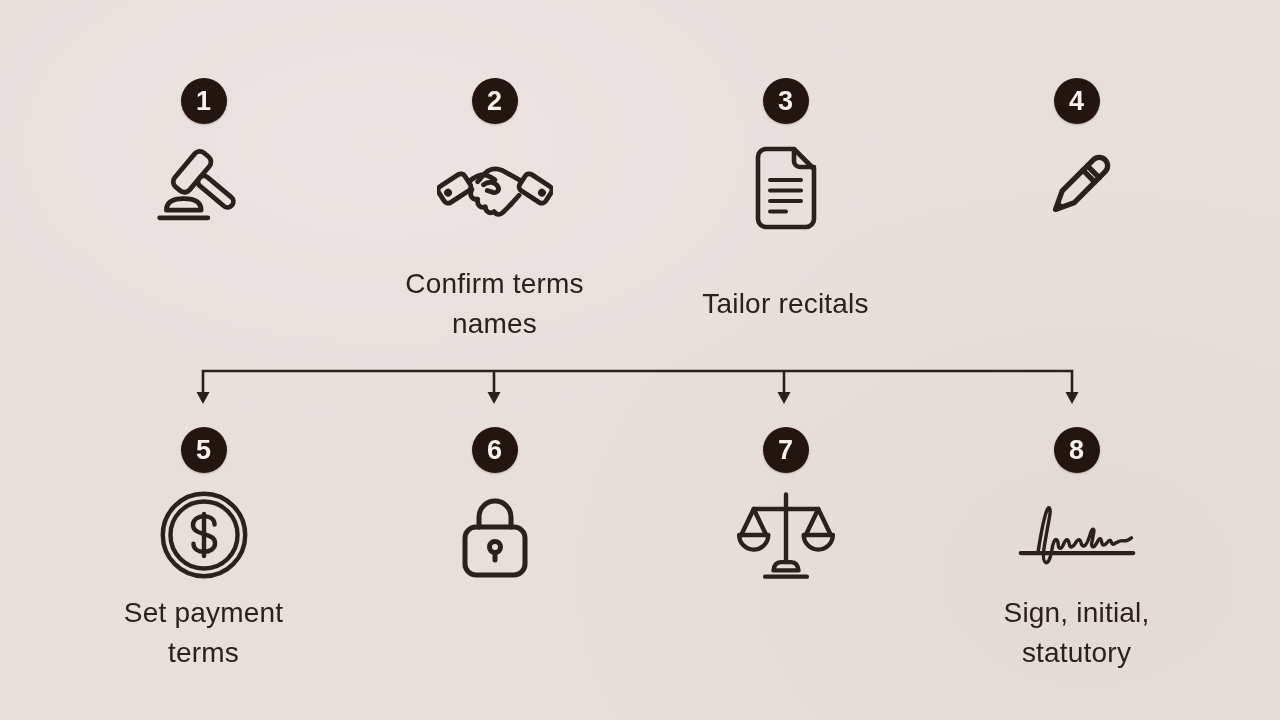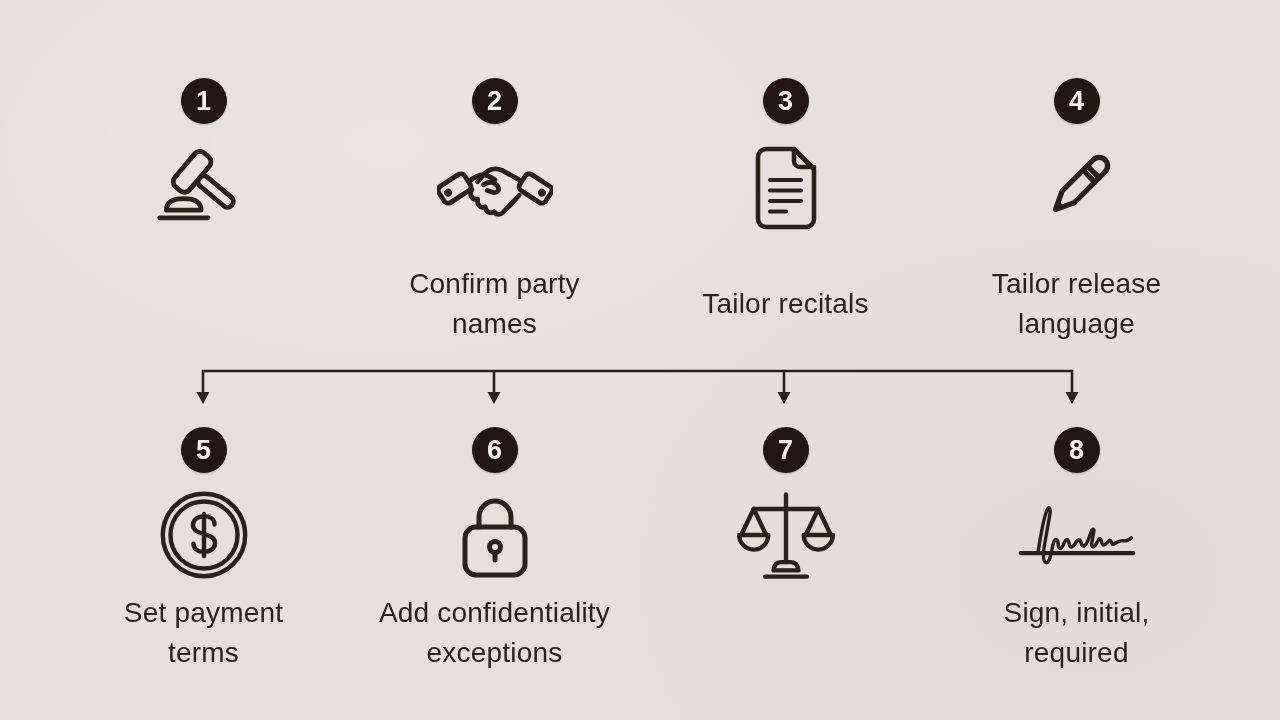--- a/index.html
+++ b/index.html
@@ -129,21 +129,21 @@
             </g>
             <path d="M33 35 C41 28 49 26 55 30 L60 33"></path>
             <path d="M87 34 L67 23 C60 20 53 22 48 28 L42 35"></path>
             <path d="M48 38 C54 34 60 35 63 40 C65 44 62 47 58 46 L52 44"></path>
             <path d="M36 43 C33 49 36 54 42 53 C41 59 45 63 50 61 C50 66 55 69 59 66 C61 69 65 70 68 67 L76 59"></path>
             <path d="M85 49 L76 59"></path>
           </g>
         </svg>
       </div>
       <div class="labelbox">
-        <div class="step-label" style="max-width:230px">Confirm party names</div>
+        <div class="step-label" style="max-width:230px">Confirm terms names</div>
       </div>
     </div>
 
     <div class="col">
       <div class="badge">3</div>
       <div class="iconbox">
         <svg class="icon" width="66" height="88" viewBox="0 0 66 88">
           <g fill="none" stroke="#2a211b" stroke-width="4.6" stroke-linecap="round" stroke-linejoin="round">
             <path d="M5 13 a8 8 0 0 1 8 -8 h28 l20 20 v50 a8 8 0 0 1 -8 8 h-40 a8 8 0 0 1 -8 -8 z"></path>
             <path d="M41 5 v12 a6 6 0 0 0 6 6 h14"></path>
@@ -165,23 +165,20 @@
         <svg class="icon" width="88" height="88" viewBox="0 0 84 84">
           <g fill="none" stroke="#2a211b" stroke-width="5" stroke-linecap="round" stroke-linejoin="round" transform="rotate(45 42 42)">
             <path d="M34 20 v-8 a8 8 0 0 1 16 0 v8"></path>
             <path d="M34 20 h16"></path>
             <path d="M34 26 h16"></path>
             <path d="M34 20 v34 l8 17 l8 -17 v-34"></path>
             <path d="M39.5 63 L42 69.5 L44.5 63 Z" fill="#2a211b" stroke="none"></path>
           </g>
         </svg>
       </div>
-      <div class="labelbox">
-        <div class="step-label" style="max-width:230px">Tailor release language</div>
-      </div>
     </div>
 
   </div>
 
   <div class="row row-2">
 
     <div class="col">
       <div class="badge">5</div>
       <div class="iconbox">
         <svg class="icon" width="92" height="92" viewBox="0 0 96 96">
@@ -202,23 +199,20 @@
       <div class="badge">6</div>
       <div class="iconbox">
         <svg class="icon" width="76" height="92" viewBox="0 0 76 92">
           <g fill="none" stroke="#2a211b" stroke-width="5" stroke-linecap="round" stroke-linejoin="round">
             <rect x="8" y="38" width="60" height="48" rx="11"></rect>
             <path d="M22 38 v-10 a16 16 0 0 1 32 0 v10"></path>
             <circle cx="38" cy="58" r="5.5"></circle>
             <path d="M38 64 v7"></path>
           </g>
         </svg>
-      </div>
-      <div class="labelbox">
-        <div class="step-label" style="max-width:285px">Add confidentiality exceptions</div>
       </div>
     </div>
 
     <div class="col">
       <div class="badge">7</div>
       <div class="iconbox">
         <svg class="icon" width="100" height="96" viewBox="0 0 96 92">
           <g fill="none" stroke="#2a211b" stroke-width="4.2" stroke-linecap="round" stroke-linejoin="round">
             <path d="M48 7 v65"></path>
             <path d="M17 21 h62"></path>
@@ -237,18 +231,18 @@
       <div class="badge">8</div>
       <div class="iconbox">
         <svg class="icon" width="124" height="76" viewBox="0 0 130 76">
           <g fill="none" stroke="#2a211b" stroke-linecap="round" stroke-linejoin="round">
             <path stroke-width="4.4" d="M6 57 h118"></path>
             <path stroke-width="3.6" d="M24 57 C26 44 31 17 34 11 C36 7 37.5 11 36.5 17 L31 48 C29.5 57 29 66 32.5 67 C36 68 38.5 56 39.5 49 C40.5 44 43 41 44.5 44 C46 47 44.5 52 47.5 52 C50.5 52 51.5 43 54.5 43 C57.5 43 56 51.5 59.5 50.5 C63 49.5 64 43 67 43 C70 43 68.5 50.5 72.5 49.5 C76 48.5 78 39 80 34 C81.5 30.5 83.5 31.5 82.5 35.5 L80.5 46 C79.8 50 81.5 52 84 49 C86.5 46 87.5 41 89.5 42 C91.5 43 90 48.5 93 48.5 C96 48.5 97.5 43.5 99.5 43.5 C101.5 43.5 100.5 48.5 103.5 47.5 C106.5 46.5 109.5 43 113.5 44 C116.5 44.8 119.5 43 122 41"></path>
           </g>
         </svg>
       </div>
       <div class="labelbox">
-        <div class="step-label" style="max-width:205px">Sign, initial, required</div>
+        <div class="step-label" style="max-width:205px">Sign, initial, statutory</div>
       </div>
     </div>
 
   </div>
 </div>
 
 </body></html>

